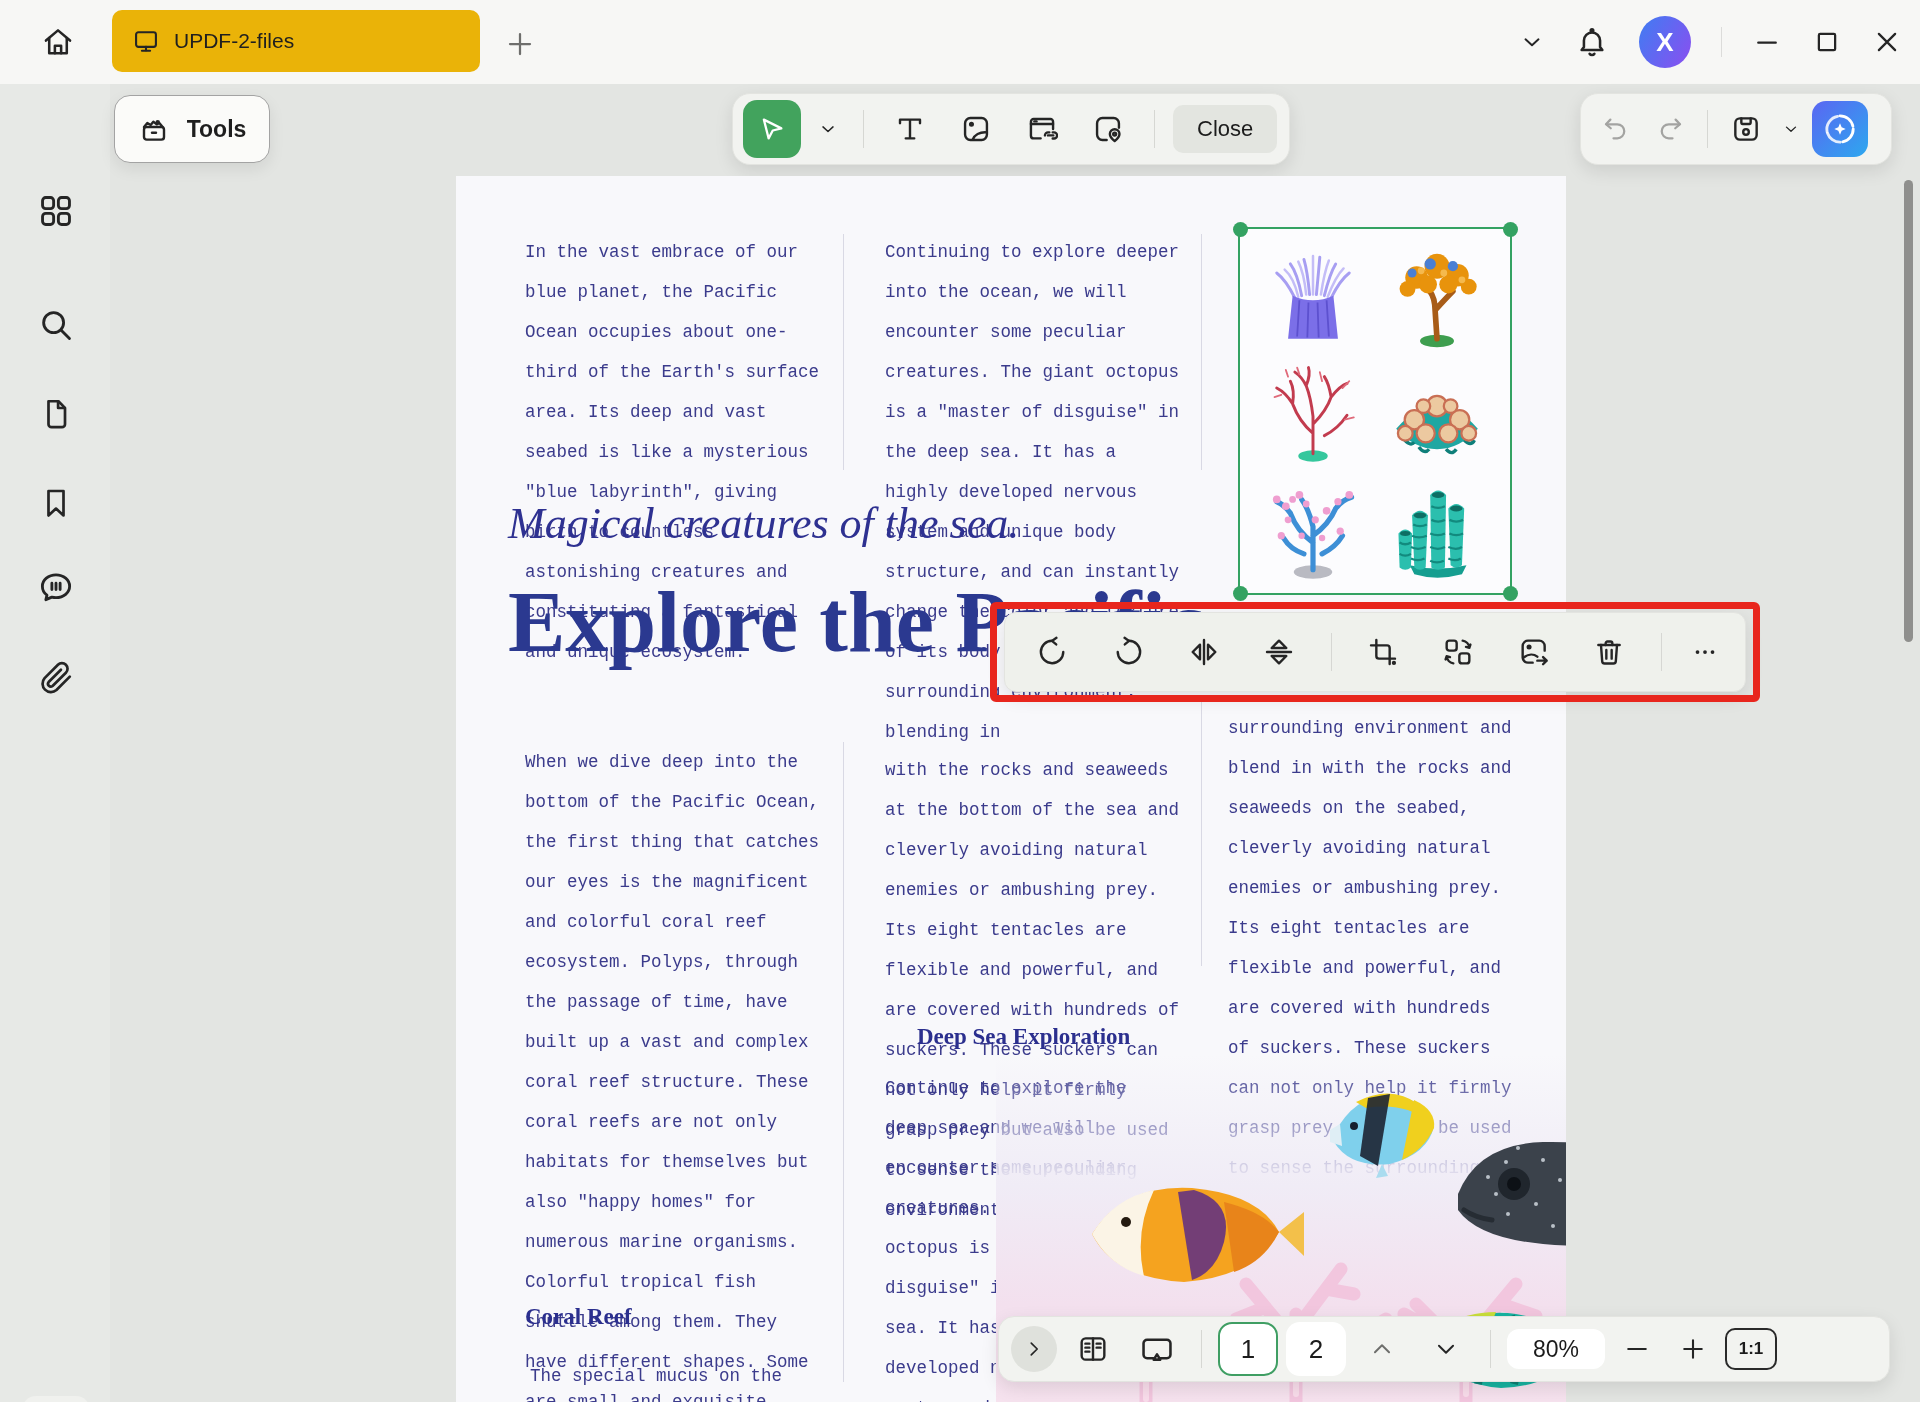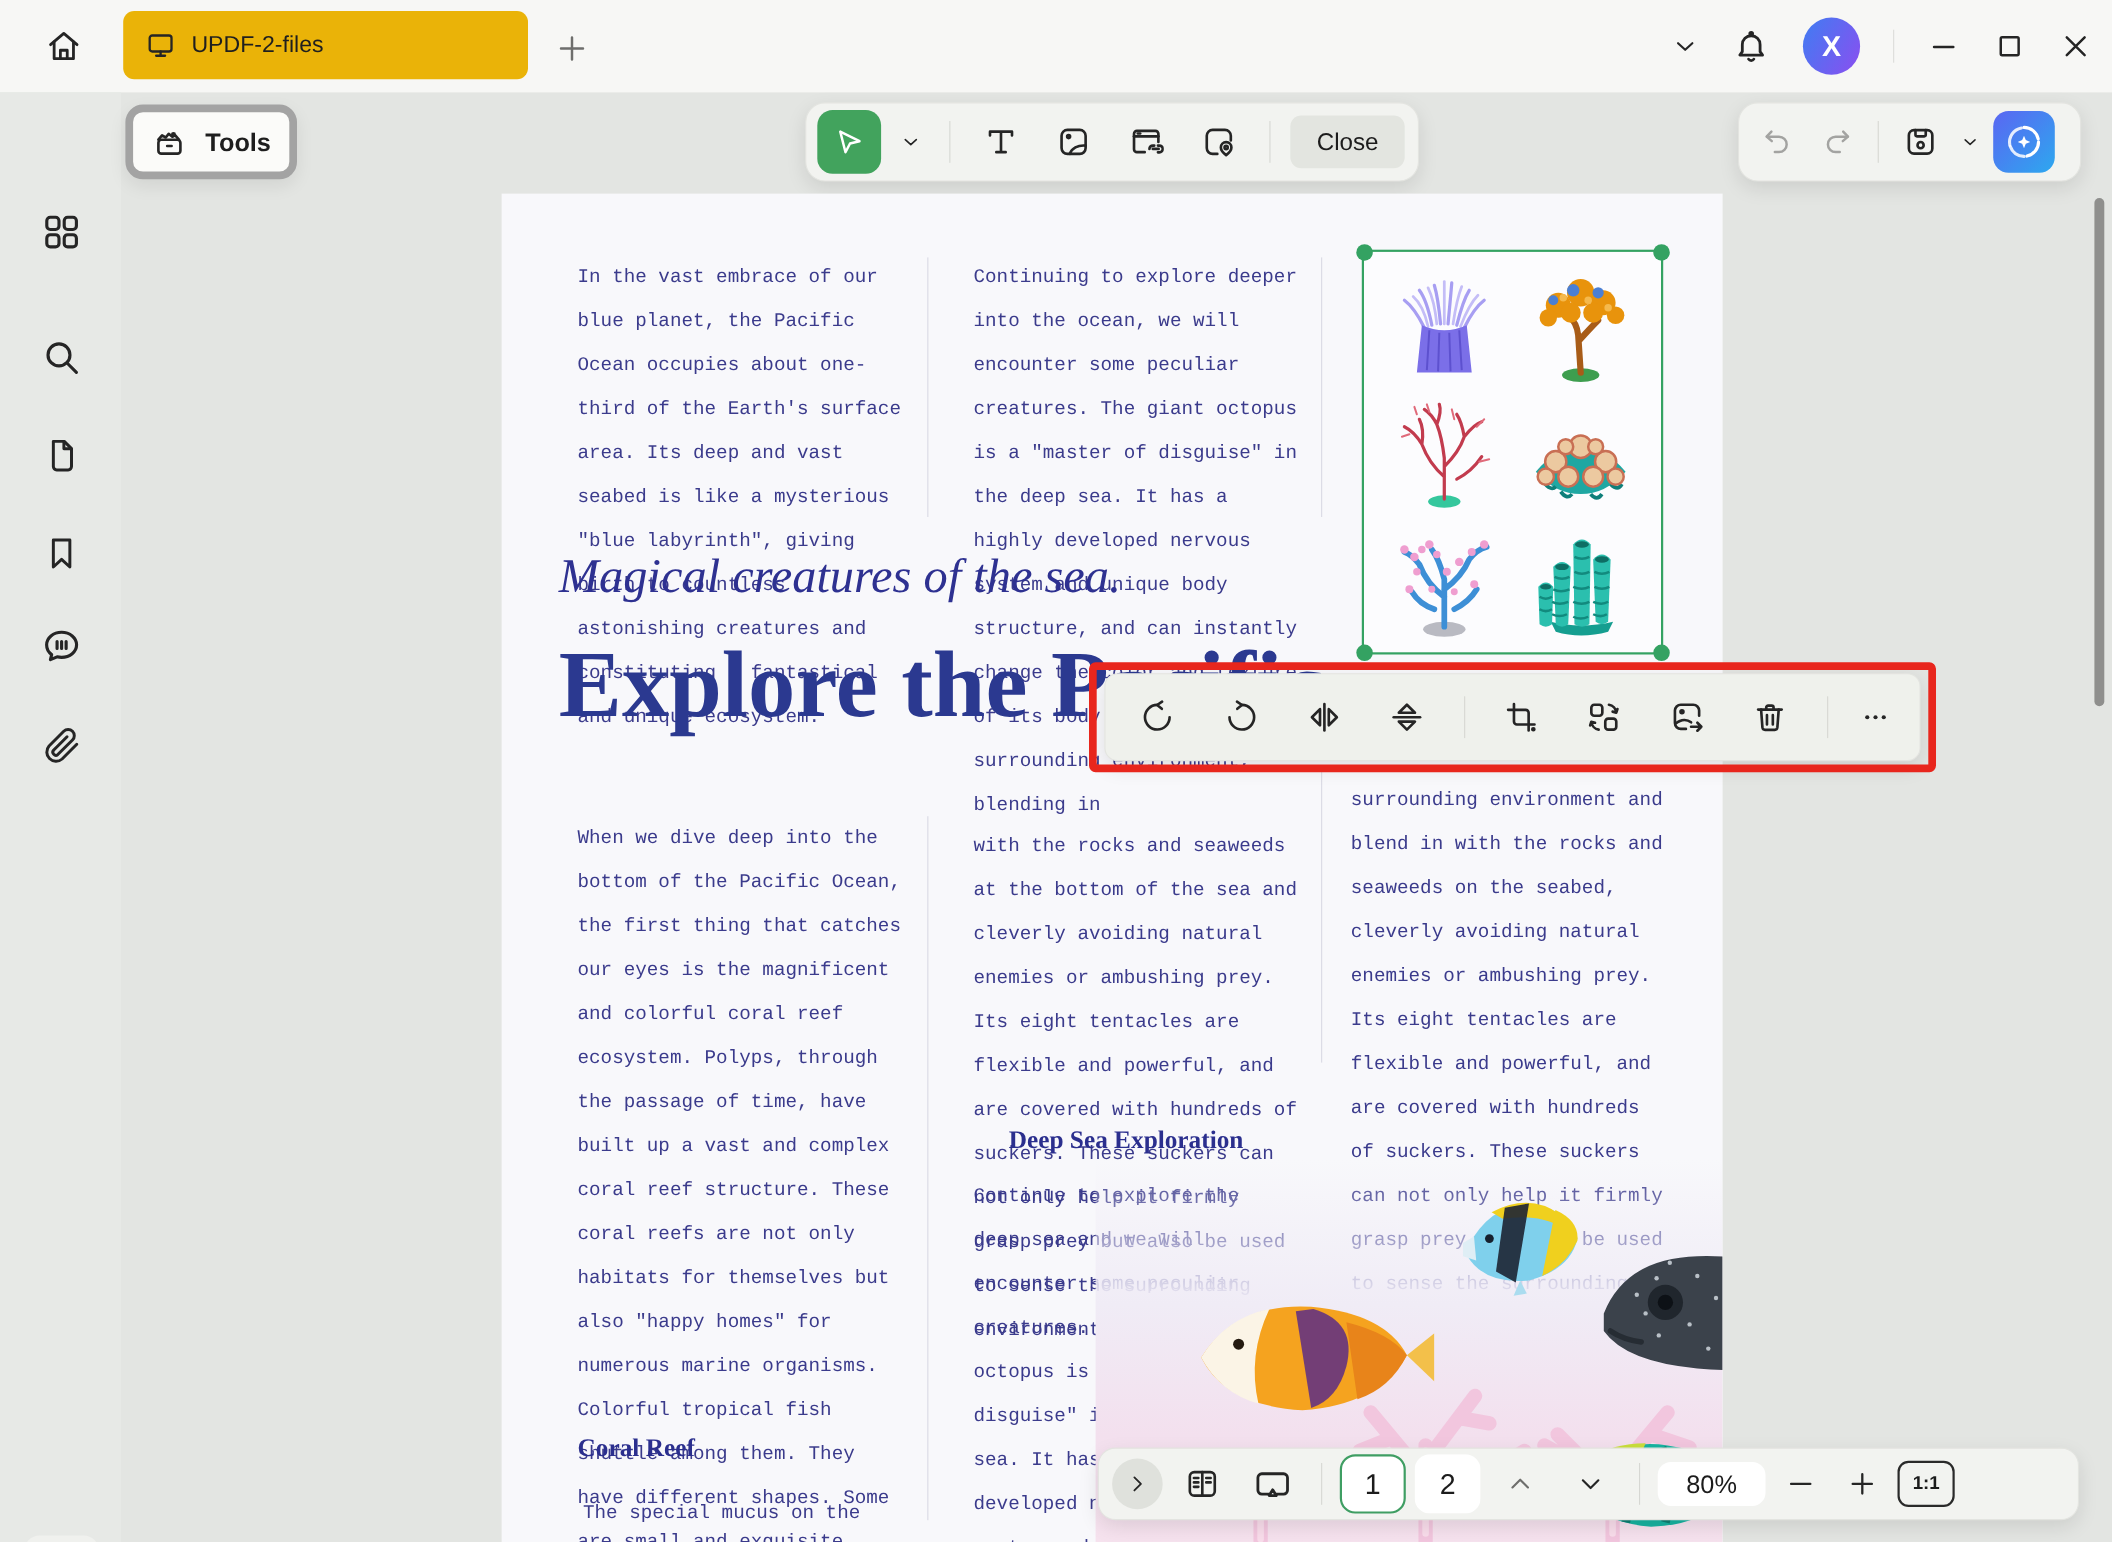--- a/index.html
+++ b/index.html
@@ -26,21 +26,21 @@
 
   
   .sidebar { position:absolute; left:0; top:84px; width:110px; height:1318px; background:#e7e9e6; }
   .side-btn { position:absolute; left:28px; width:56px; height:56px; border-radius:12px; }
   .palette-btn { position:absolute; left:22px; top:1312px; width:68px; height:68px; border-radius:14px; background:#f0f1ee; }
 
   
   .float { position:absolute; background:#f2f3f0; border:1px solid #e3e4e0; border-radius:18px;
            box-shadow:0 6px 18px rgba(0,0,0,.10); display:flex; align-items:center; }
   .tools-btn { position:absolute; left:114px; top:95px; width:156px; height:68px; background:#fbfbf9;
-               border:7px solid #a3a3a3; border-radius:16px; box-shadow:0 6px 16px rgba(0,0,0,.08);
+               border:1px solid #a3a3a3; border-radius:16px; box-shadow:0 6px 16px rgba(0,0,0,.08);
                display:flex; align-items:center; justify-content:center; gap:17px; cursor:pointer; }
   .tools-label { font-size:23px; font-weight:bold; color:#1e1e1e; }
 
   .tb-center { left:732px; top:93px; width:558px; height:72px; padding:0 10px; gap:10px; }
   .cursor-btn { width:58px; height:58px; background:#42a35d; border-radius:14px; }
   .tool-btn { width:56px; height:58px; border-radius:12px; }
   .vdiv { width:1px; height:38px; background:#d6d7d3; margin:0 8px; }
   .close-btn { height:48px; padding:0 24px; background:#e3e5e0; border:none; border-radius:10px;
                font-size:22px; color:#1c1c1c; font-family:"Liberation Sans",sans-serif; cursor:pointer; }
 

